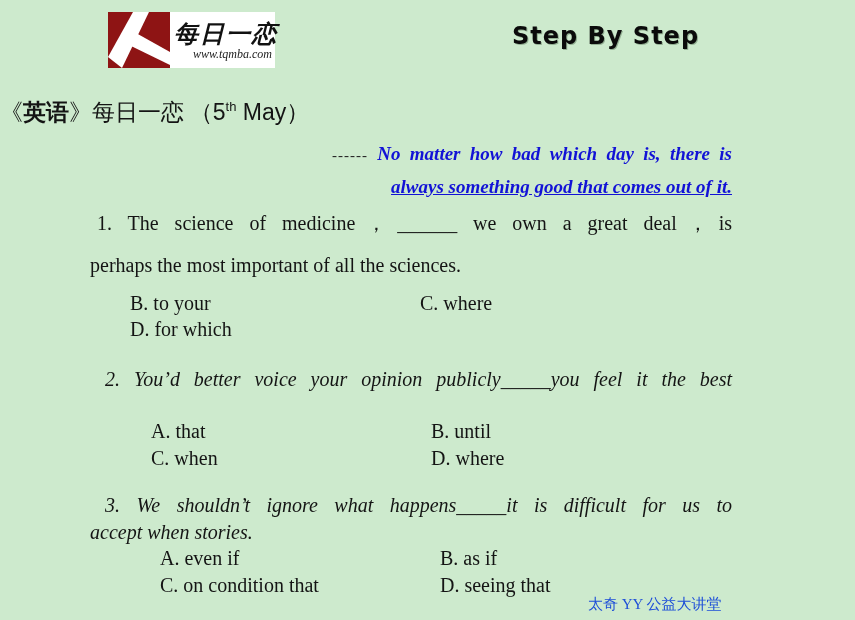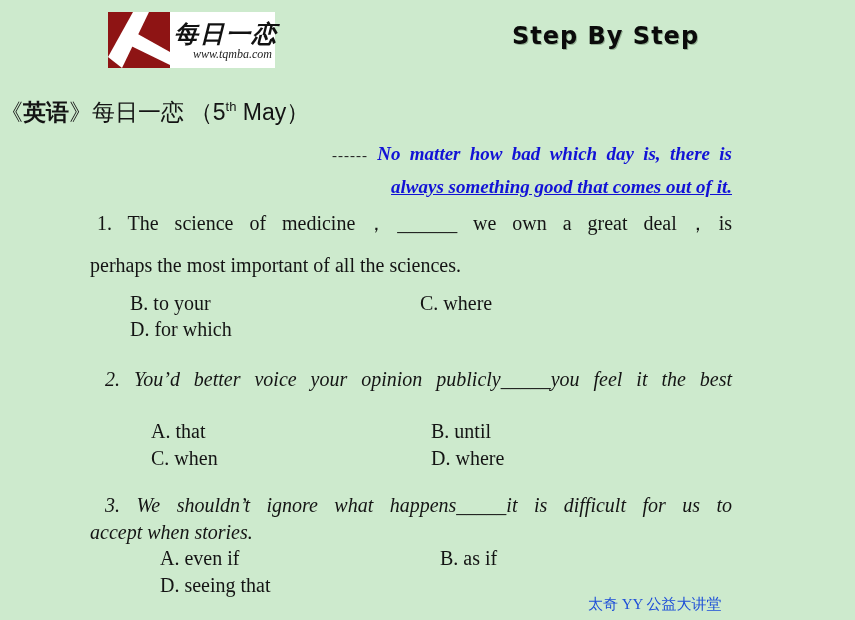--- a/index.html
+++ b/index.html
@@ -131,16 +131,17 @@
   <div>D. where</div>
 </div>
 
 <div class="question q3">
   <div class="q-line q-line1"><span class="num-pad15">3.</span> <span>We shouldn’t ignore what happens_____it is difficult for us to</span></div>
   <div class="q-line">accept when stories.</div>
 </div>
 <div class="options q3-options">
   <div>A. even if</div>
   <div>B. as if</div>
+  <div>C. on condition that</div>
   <div>D. seeing that</div>
 </div>
 
 <div class="footer-credit">太奇 YY 公益大讲堂</div>
 
 </body></html>

